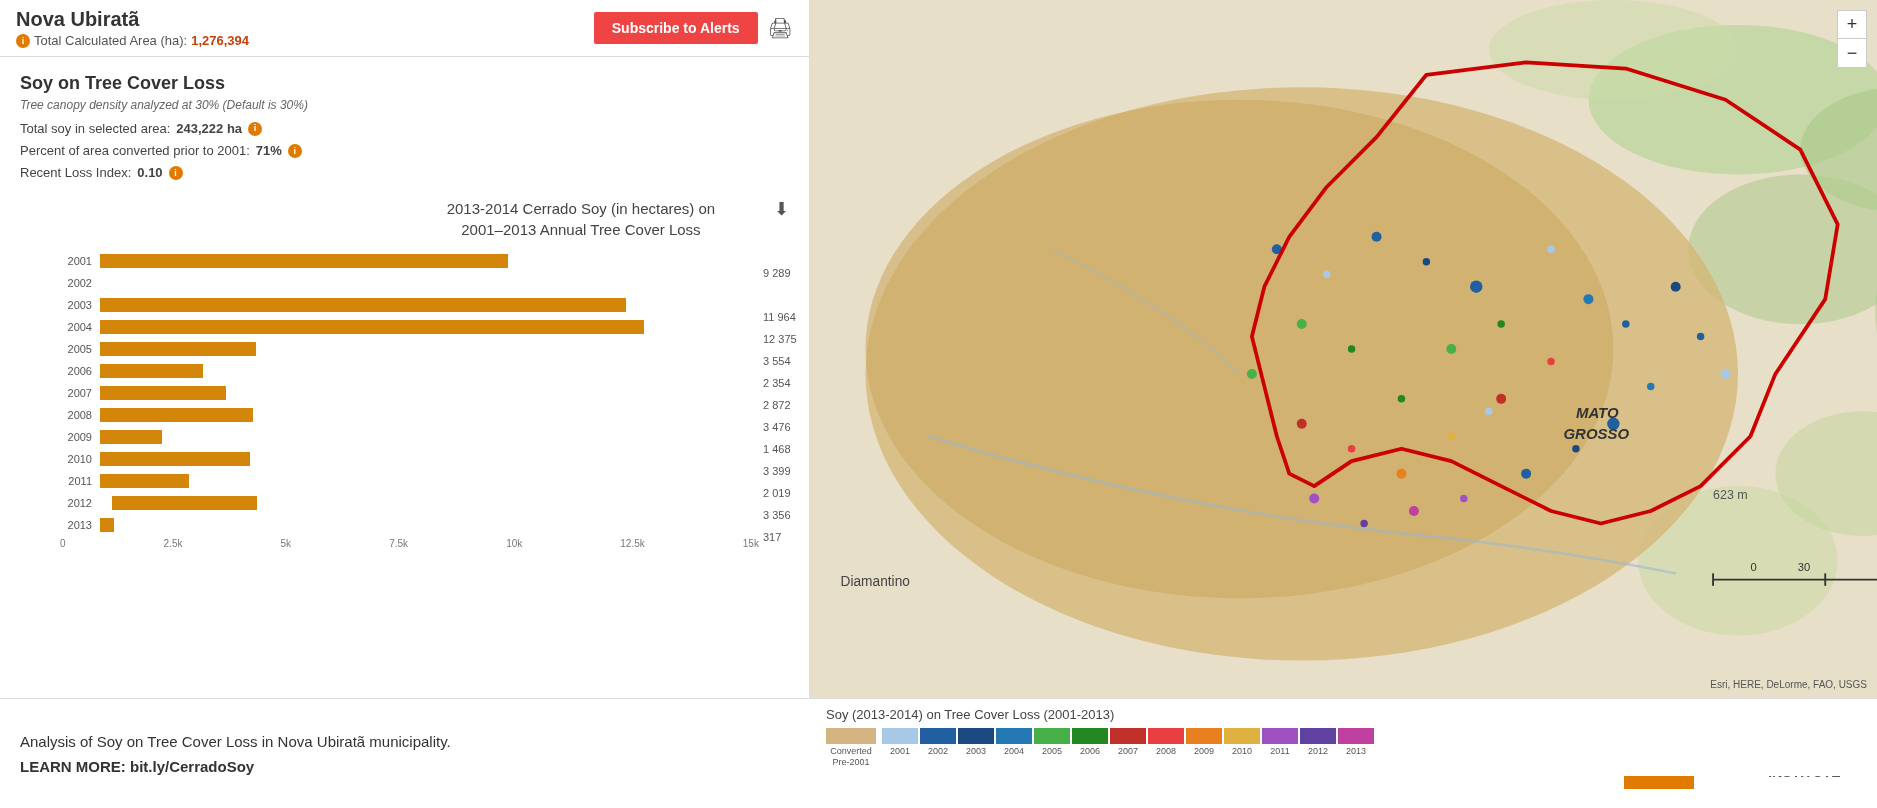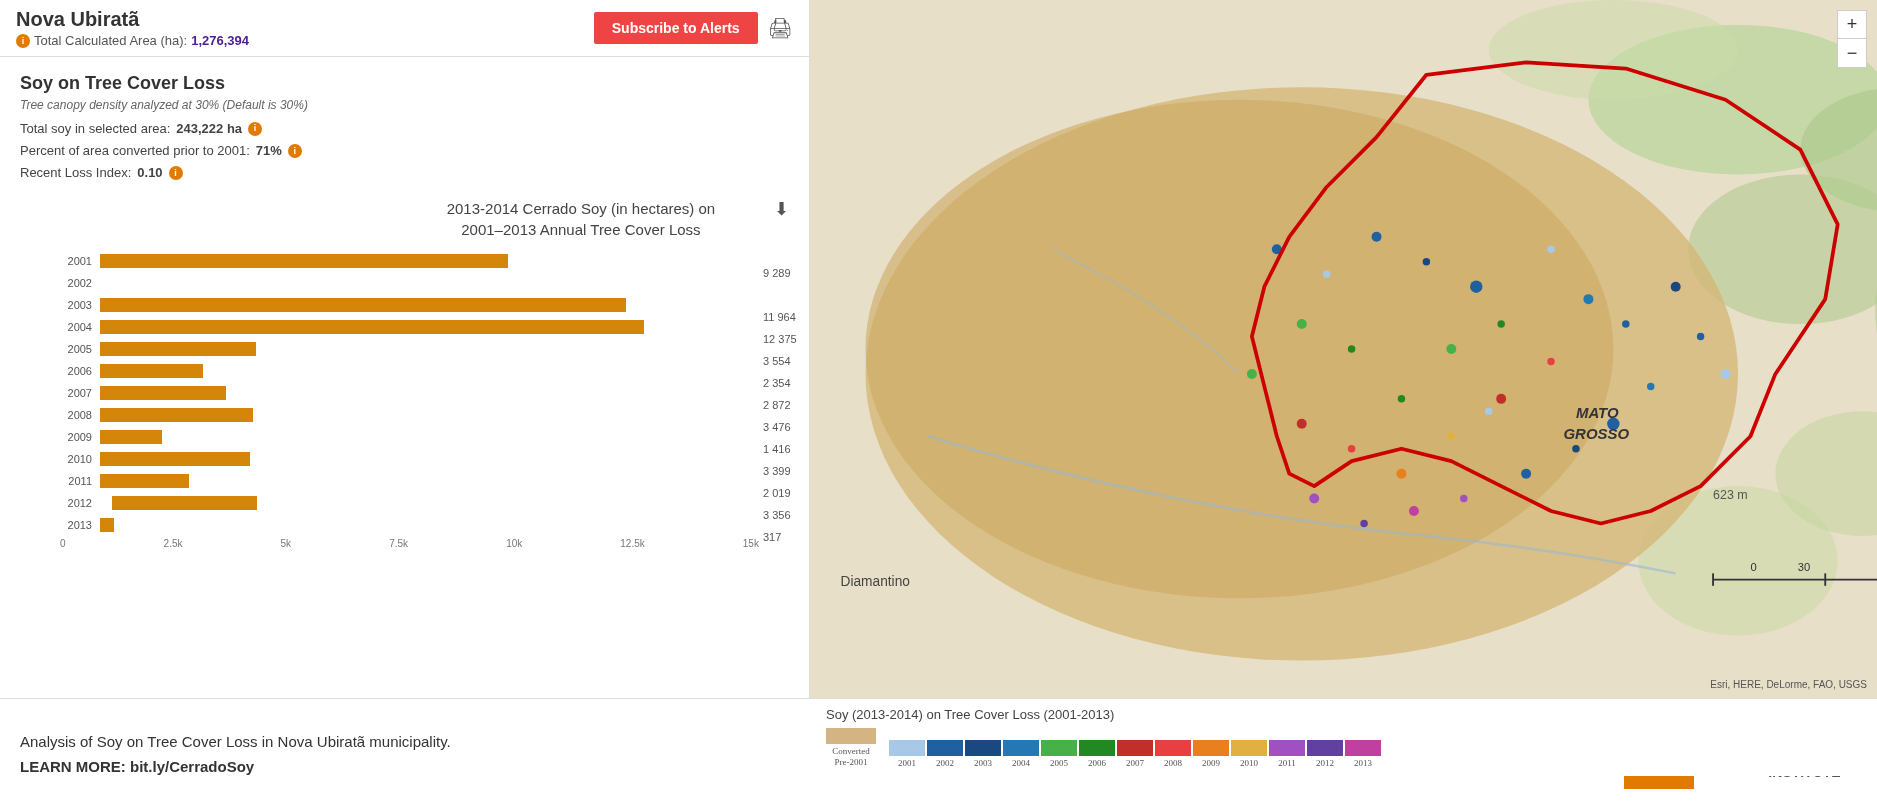--- a/index.html
+++ b/index.html
@@ -11,21 +11,21 @@
 
     
     .left-panel { width: 810px; display: flex; flex-direction: column; border-right: 1px solid #ddd; }
 
     .header-bar { display: flex; align-items: center; justify-content: space-between; padding: 8px 16px; border-bottom: 1px solid #ddd; background: #fff; min-height: 50px; }
 
     .header-left { display: flex; flex-direction: column; }
     .municipality-title { font-size: 20px; font-weight: bold; color: #333; }
     .total-area { font-size: 13px; color: #555; display: flex; align-items: center; gap: 4px; margin-top: 2px; }
     .total-area-label { color: #555; }
-    .total-area-value { font-weight: bold; color: #4c1d95; }
+    .total-area-value { font-weight: bold; color: #c2410c; }
 
     .header-right { display: flex; align-items: center; gap: 10px; }
 
     .subscribe-btn { background: #ef4444; color: #fff; border: none; padding: 8px 18px; font-size: 14px; font-weight: bold; cursor: pointer; border-radius: 2px; }
 
     .print-icon { color: #555; font-size: 20px; cursor: pointer; }
 
     
     .content-area { padding: 16px 20px; flex: 1; overflow-y: auto; }
 
@@ -63,21 +63,21 @@
 
     .zoom-controls { position: absolute; top: 10px; right: 10px; display: flex; flex-direction: column; background: #fff; border: 1px solid #ccc; z-index: 10; }
     .zoom-btn { width: 28px; height: 28px; display: flex; align-items: center; justify-content: center; font-size: 18px; cursor: pointer; border: none; background: #fff; color: #333; }
     .zoom-btn:first-child { border-bottom: 1px solid #ccc; }
 
     .map-attribution { position: absolute; bottom: 8px; right: 10px; font-size: 10px; color: #555; }
 
     
     .legend-section { padding: 8px 16px; border-top: 1px solid #ddd; background: #fff; }
     .legend-title { font-size: 13px; color: #444; margin-bottom: 6px; }
-    .legend-items { display: flex; align-items: flex-end; gap: 7px; flex-wrap: nowrap; font-family: Liberation Serif, serif; }
+    .legend-items { display: flex; align-items: flex-start; gap: 0; flex-wrap: nowrap; }
     .legend-item { display: flex; flex-direction: column; align-items: center; }
     .legend-color { height: 16px; width: 36px; }
     .legend-label { font-size: 9px; color: #555; margin-top: 2px; text-align: center; }
     .legend-converted { display: flex; flex-direction: column; align-items: center; margin-right: 6px; }
     .legend-converted-color { height: 16px; width: 50px; background: #d4b483; }
     .legend-converted-label { font-size: 9px; color: #555; margin-top: 2px; text-align: center; line-height: 1.2; }
 
     
     .bottom-section { border-top: 1px solid #ddd; padding: 14px 20px; display: flex; justify-content: space-between; align-items: center; background: #fff; min-height: 110px; }
 
@@ -200,21 +200,21 @@
                 <div class="bar-year">2008</div>
                 <div class="bar-track" style="width: 280px;">
                   <div class="bar-fill" style="width: 23.2%;"></div>
                   <div class="bar-value">3 476</div>
                 </div>
               </div>
               <div class="bar-row">
                 <div class="bar-year">2009</div>
                 <div class="bar-track" style="width: 280px;">
                   <div class="bar-fill" style="width: 9.4%;"></div>
-                  <div class="bar-value">1 416</div>
+                  <div class="bar-value">1 468</div>
                 </div>
               </div>
               <div class="bar-row">
                 <div class="bar-year">2010</div>
                 <div class="bar-track" style="width: 280px;">
                   <div class="bar-fill" style="width: 22.7%;"></div>
                   <div class="bar-value">3 399</div>
                 </div>
               </div>
               <div class="bar-row">

